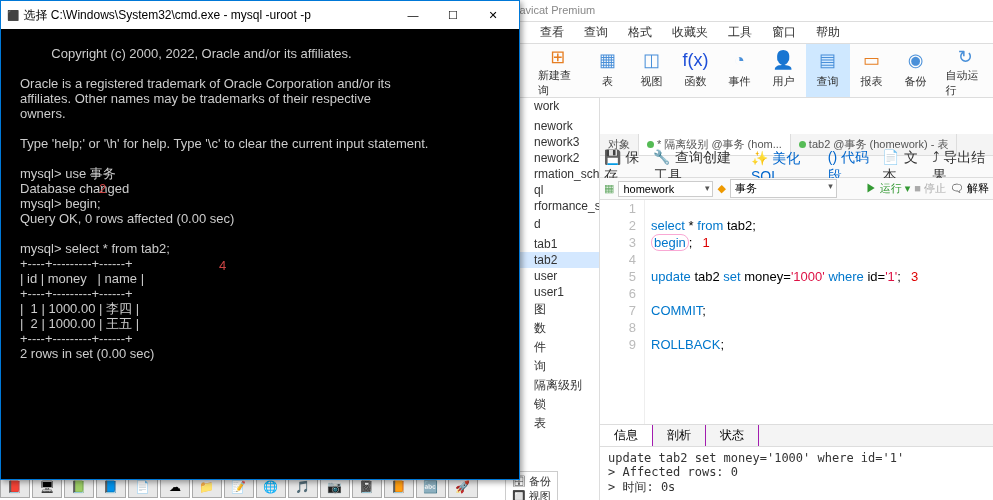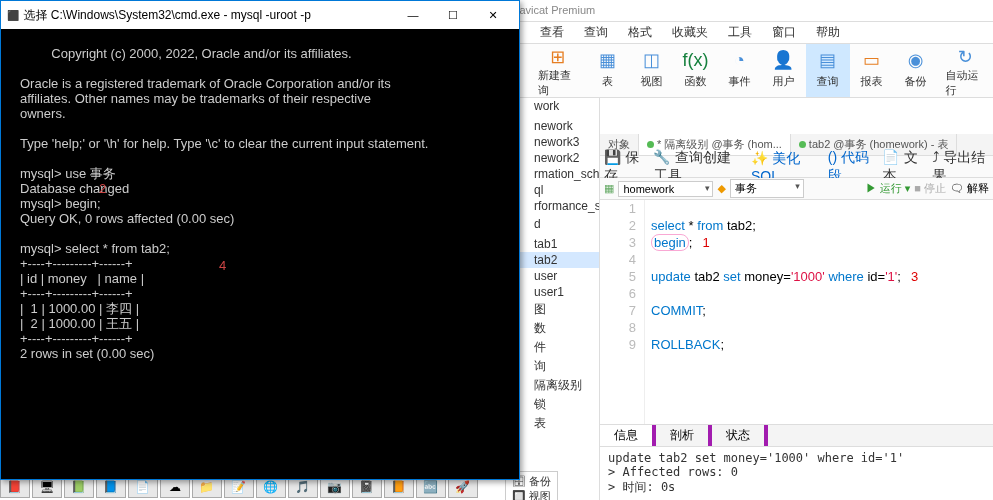--- a/index.html
+++ b/index.html
@@ -38,21 +38,21 @@
 .code { flex: 1; background: #fff; font-family: Consolas, monospace; font-size: 13px; display: flex; }
 .gutter { width: 45px; background: #fff; color: #bbb; text-align: right; padding-right: 8px; border-right: 1px solid #eee; }
 .gutter div, .lines div { height: 17px; line-height: 17px; }
 .lines { padding-left: 6px; }
 .kw { color: #0077cc; }
 .str { color: #d14; }
 .anno-red { color: #d00; font-family: sans-serif; font-size: 13px; margin-left: 10px; }
 .circled { border: 1px solid #f9a8d4; border-radius: 8px; padding: 0 2px; }
 
 .result-tabs { height: 22px; background: #f4f4f4; display: flex; font-size: 12px; border-top: 1px solid #ddd; }
-.result-tabs span { padding: 2px 14px; cursor: pointer; border-right: 4px solid #a21caf; }
+.result-tabs span { padding: 2px 14px; cursor: pointer; border-right: 1px solid #a21caf; }
 .result-tabs span.active { background: #fff; }
 .result-out { background: #fff; font-family: Consolas, monospace; font-size: 12px; padding: 4px 8px; color: #333; border-top: 1px solid #ddd; }
 
 .cmd-win { position: absolute; top: 0; left: 0; width: 520px; height: 480px; background: #000; border: 1px solid #0078d7; box-shadow: 2px 2px 6px rgba(0,0,0,.4); z-index: 100; }
 .cmd-title { height: 28px; background: #fff; display: flex; align-items: center; padding: 0 6px; font-size: 12px; color: #000; }
 .cmd-title-txt { flex: 1; white-space: nowrap; overflow: hidden; }
 .win-btns { display: flex; }
 .win-btn { width: 40px; height: 28px; display: flex; align-items: center; justify-content: center; cursor: pointer; font-size: 11px; }
 .cmd-body { height: 350px; background: #000; color: #ccc; font-family: "NSimSun", Consolas, monospace; font-size: 13px; line-height: 15px; padding: 2px 19px; white-space: pre; position: relative; overflow: hidden; }
 .cmd-body .r { color: #c44; position: absolute; }
@@ -83,21 +83,21 @@
       </div>
       <div class="ribbon-item">
         <div class="ribbon-icon" style="color:#4a90d9">▦</div>
         <div>表</div>
       </div>
       <div class="ribbon-item">
         <div class="ribbon-icon" style="color:#4a90d9">◫</div>
         <div>视图</div>
       </div>
       <div class="ribbon-item">
-        <div class="ribbon-icon" style="color:#15803d">f(x)</div>
+        <div class="ribbon-icon" style="color:#1d4ed8">f(x)</div>
         <div>函数</div>
       </div>
       <div class="ribbon-item">
         <div class="ribbon-icon" style="color:#4a90d9">◔</div>
         <div>事件</div>
       </div>
       <div class="ribbon-item">
         <div class="ribbon-icon" style="color:#e67e22">👤</div>
         <div>用户</div>
       </div>
@@ -156,21 +156,21 @@
           <span class="tb-item">🔧 查询创建工具</span>
           <span class="tb-item tb-blue">✨ 美化 SQL</span>
           <span class="tb-item tb-blue">() 代码段</span>
           <span class="tb-item">📄 文本</span>
           <span class="tb-item">⤴ 导出结果</span>
         </div>
       <div class="db-bar">
         <span style="color:#6a6">▦</span>
         <span class="dropdown" style="width:95px">homework</span>
         <span style="color:#e90">◆</span>
-        <span class="dropdown" style="width:74px">事务</span>
+        <span class="dropdown" style="width:107px">事务</span>
         <span style="flex:1"></span>
         <span class="run-btn tb-item">▶ <span>运行</span> ▾</span>
         <span class="stop-btn tb-item">■ <span>停止</span></span>
         <span class="tb-item">🗨 <span>解释</span></span>
       </div>
       <div class="code">
         <div class="gutter" id="gutter">
             <div>1</div>
             <div>2</div>
             <div>3</div>

